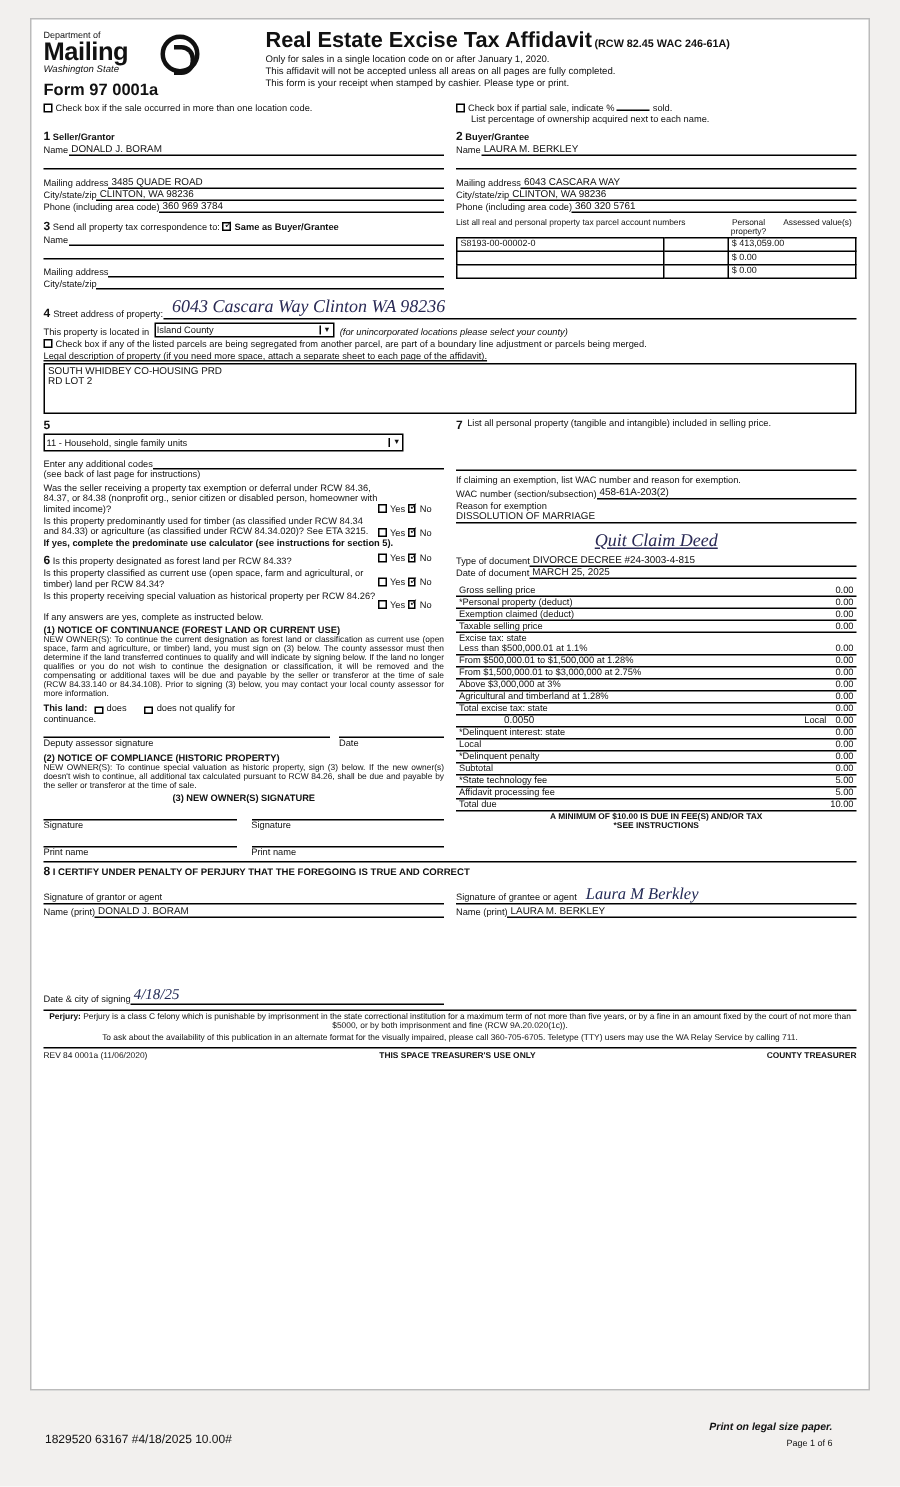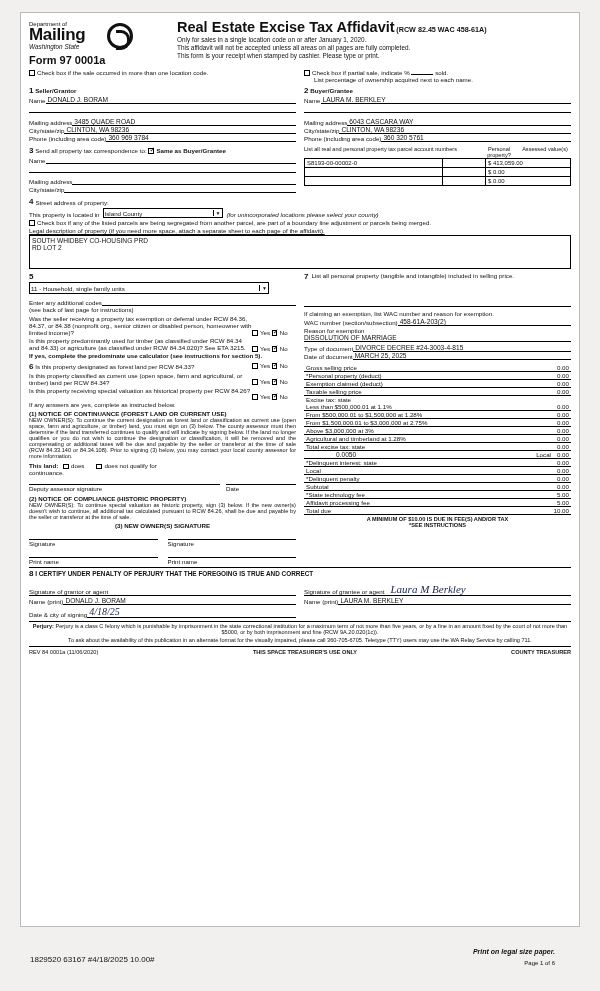--- a/index.html
+++ b/index.html
@@ -111,21 +111,21 @@
       <div>
         <div class="d1">Department of</div>
         <div class="d2">Mailing</div>
         <div class="d3">Washington State</div>
         <div class="form">Form 97 0001a</div>
       </div>
       <div class="logo"></div>
     </div>
     <div class="title">
       <h1>Real Estate Excise Tax Affidavit</h1>
-      <span class="rcw">(RCW 82.45 WAC 458-61A)</span>
+      <span class="rcw">(RCW 82.45 WAC 246-61A)</span>
       <p>Only for sales in a single location code on or after January 1, 2020.</p>
       <p>This affidavit will not be accepted unless all areas on all pages are fully completed.</p>
       <p>This form is your receipt when stamped by cashier. Please type or print.</p>
     </div>
   </div>
 
   <div class="cols" style="margin-top:3px;">
     <div class="col">
       <span class="chk"></span><span class="lbl">Check box if the sale occurred in more than one location code.</span>
     </div>
@@ -227,20 +227,21 @@
         </tr>
       </tbody>
         </table>
     </div>
   </div>
 
   <div style="margin-top:4px;">
     <div class="row">
       <span class="secnum">4</span>
       <span class="lbl" style="padding-left:2px;">Street address of property:</span>
+      <span class="grow script" style="font-size:12px;padding-left:6px;">6043 Cascara Way   Clinton WA 98236</span>
     </div>
     <div class="row" style="margin-top:2px;">
       <span class="lbl">This property is located in</span>
       <span class="sel" style="width:120px;margin-left:3px;">
         <span>Island County</span>
         <span class="arrow">▼</span>
       </span>
       <span class="lbl ital" style="padding-left:4px;">(for unincorporated locations please select your county)</span>
     </div>
     <div style="margin-top:1px;">
@@ -342,20 +343,21 @@
         <span class="lbl" style="padding-left:3px;">List all personal property (tangible and intangible) included in selling price.</span>
       </div>
       <div style="height:26px;border-bottom:1px solid #000;"></div>
       <div class="lbl" style="margin-top:3px;">If claiming an exemption, list WAC number and reason for exemption.</div>
       <div class="row" style="margin-top:1px;">
           <span class="lbl">WAC number (section/subsection)</span>
           <span class="grow typed">458-61A-203(2)</span>
         </div>
       <div class="lbl" style="margin-top:1px;">Reason for exemption</div>
       <div style="border-bottom:1px solid #000;" class="typed">DISSOLUTION OF MARRIAGE</div>
+      <div class="script" style="font-size:12px;margin-top:4px;text-align:center;text-decoration:underline;">Quit Claim Deed</div>
       <div class="row" style="margin-top:2px;">
           <span class="lbl">Type of document</span>
           <span class="grow typed">DIVORCE DECREE #24-3003-4-815</span>
         </div>
       <div class="row">
           <span class="lbl">Date of document</span>
           <span class="grow typed">MARCH 25, 2025</span>
         </div>
 
       <div style="margin-top:4px;">
@@ -450,21 +452,21 @@
         <div class="row" style="height:17px;align-items:flex-end;border-bottom:1px solid #000;">
           <span class="lbl">Signature of grantor or agent</span>
           <span class="sig-script" style="padding-left:20px;"> </span>
         </div>
         <div class="row" style="margin-top:1px;">
             <span class="lbl">Name (print)</span>
             <span class="grow typed">DONALD  J. BORAM</span>
           </div>
         <div class="row" style="margin-top:1px;">
             <span class="lbl">Date &amp; city of signing</span>
-            <span class="grow sig-script" style="font-size:10px;">4/18/25</span>
+            <span class="grow sig-script" style="font-size:10px;margin-top:45px;">4/18/25</span>
           </div>
       </div>
       <div class="col">
         <div class="row" style="height:17px;align-items:flex-end;border-bottom:1px solid #000;">
           <span class="lbl">Signature of grantee or agent</span>
           <span class="sig-script" style="padding-left:6px;font-style:italic;">Laura M Berkley</span>
         </div>
         <div class="row" style="margin-top:1px;">
             <span class="lbl">Name (print)</span>
             <span class="grow typed">LAURA M. BERKLEY</span>

